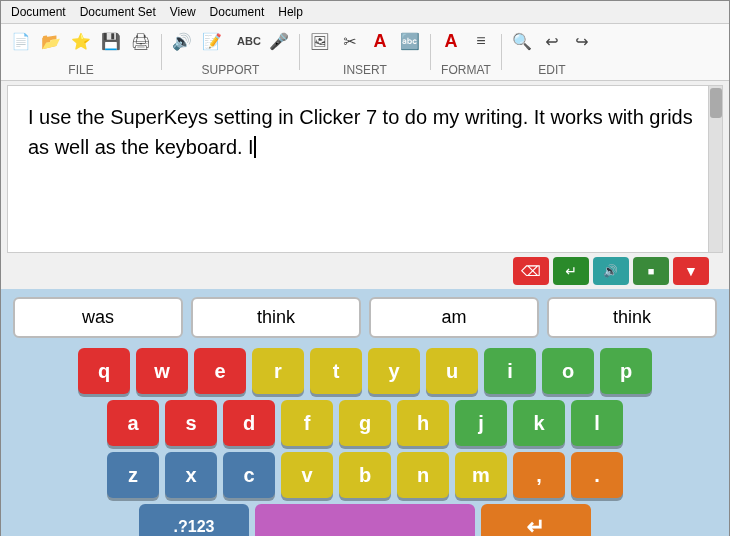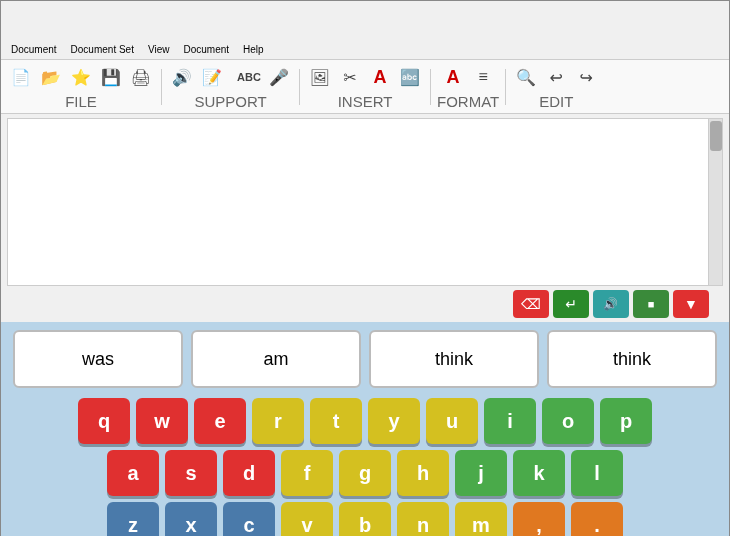--- a/index.html
+++ b/index.html
@@ -14,43 +14,42 @@
     
     .menu-bar {
       display: flex;
       align-items: center;
       background: #f0f0f0;
       border-bottom: 1px solid #ccc;
       padding: 2px 4px;
       gap: 2px;
     }
     .menu-item {
-      font-size: 10px;
+      font-size: 12px;
       padding: 2px 6px;
       cursor: pointer;
       color: #000;
-      margin-top: 39px;
     }
 
     
     .toolbar {
       display: flex;
       align-items: center;
       background: #f9f9f9;
       border-bottom: 1px solid #ccc;
       padding: 3px 6px;
       gap: 4px;
       min-height: 46px;
     }
     .toolbar-group-label {
-      font-size: 15px;
+      font-size: 12px;
       color: #666;
       text-align: left;
       display: block;
-      margin-top: 2px;
+      margin-top: 8px;
     }
     .toolbar-section {
       display: flex;
       flex-direction: column;
       align-items: center;
     }
     .toolbar-icons {
       display: flex;
       gap: 2px;
       align-items: center;
@@ -152,21 +151,21 @@
 
     
     .word-row {
       display: flex;
       gap: 8px;
       margin-bottom: 10px;
       justify-content: center;
     }
     .word-btn {
       flex: 1;
-      height: 58px;
+      height: 41px;
       background: #fff;
       border: 2px solid #bbb;
       border-radius: 6px;
       font-size: 18px;
       cursor: pointer;
       display: flex;
       align-items: center;
       justify-content: center;
       color: #000;
     }
@@ -277,39 +276,42 @@
         <button class="tb-btn">↩</button>
         <button class="tb-btn">↪</button>
       </div>
       <span class="toolbar-group-label">EDIT</span>
     </div>
   </div>
 
   <div class="main-area">
 
     <div class="editor-area">
+      <div class="editor-text">
+        I use the SuperKeys setting in Clicker 7 to do my writing. It works with grids as well as the keyboard. I<span class="cursor"></span>
+      </div>
       <div class="scrollbar-area">
         <div class="scrollbar-thumb"></div>
       </div>
     </div>
 
     <div class="action-buttons">
       <button class="action-btn red" style="background:#e03030;">⌫</button>
       <button class="action-btn" style="background:#2a8a2a;">↵</button>
       <button class="action-btn" style="background:#30a0a0; font-size:12px;">🔊</button>
       <button class="action-btn" style="background:#3a8a3a; font-size:11px;">■</button>
       <button class="action-btn" style="background:#e03030;">▼</button>
     </div>
 
     <div class="keyboard-area">
 
       <div class="word-row">
         <button class="word-btn">was</button>
+        <button class="word-btn">think</button>
         <button class="word-btn">am</button>
-        <button class="word-btn">think</button>
         <button class="word-btn">think</button>
       </div>
 
       <div class="key-rows">
 
         <div class="key-row">
           <button class="key red">q</button>
           <button class="key red">w</button>
           <button class="key red">e</button>
           <button class="key yellow">r</button>

